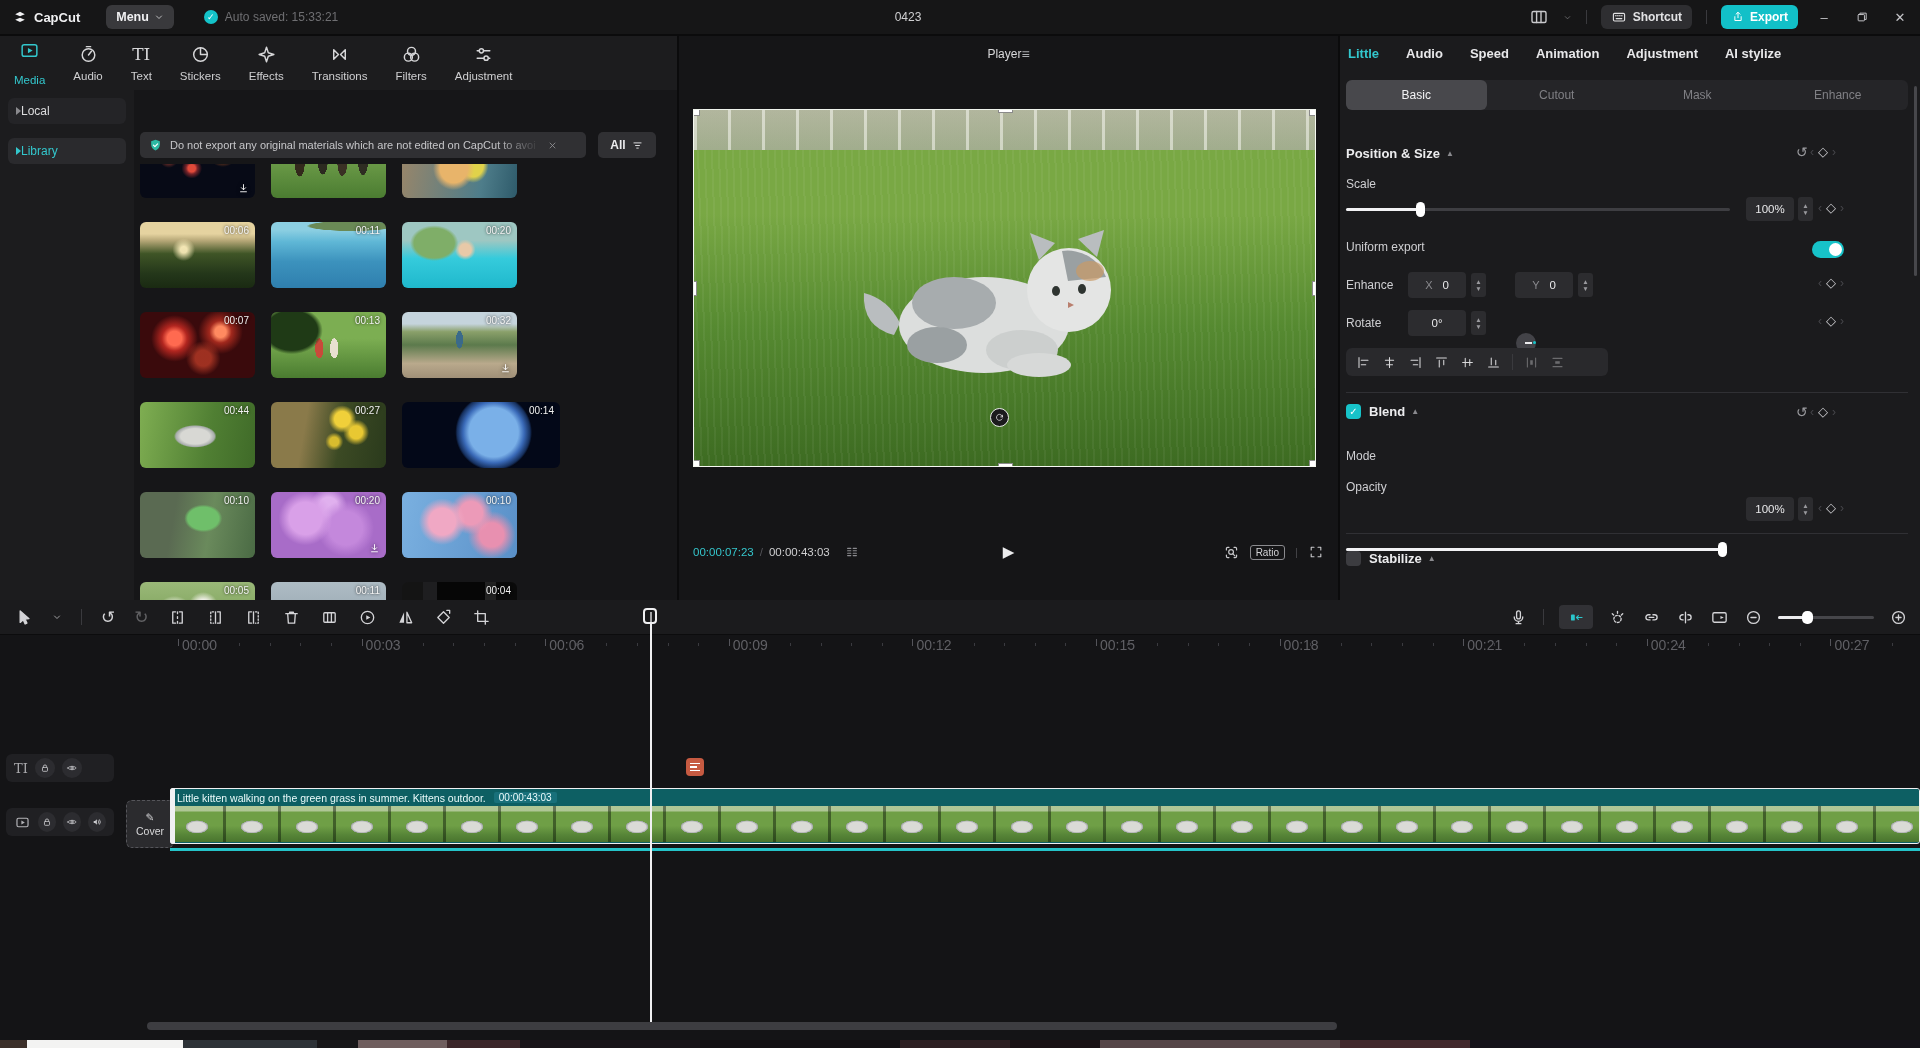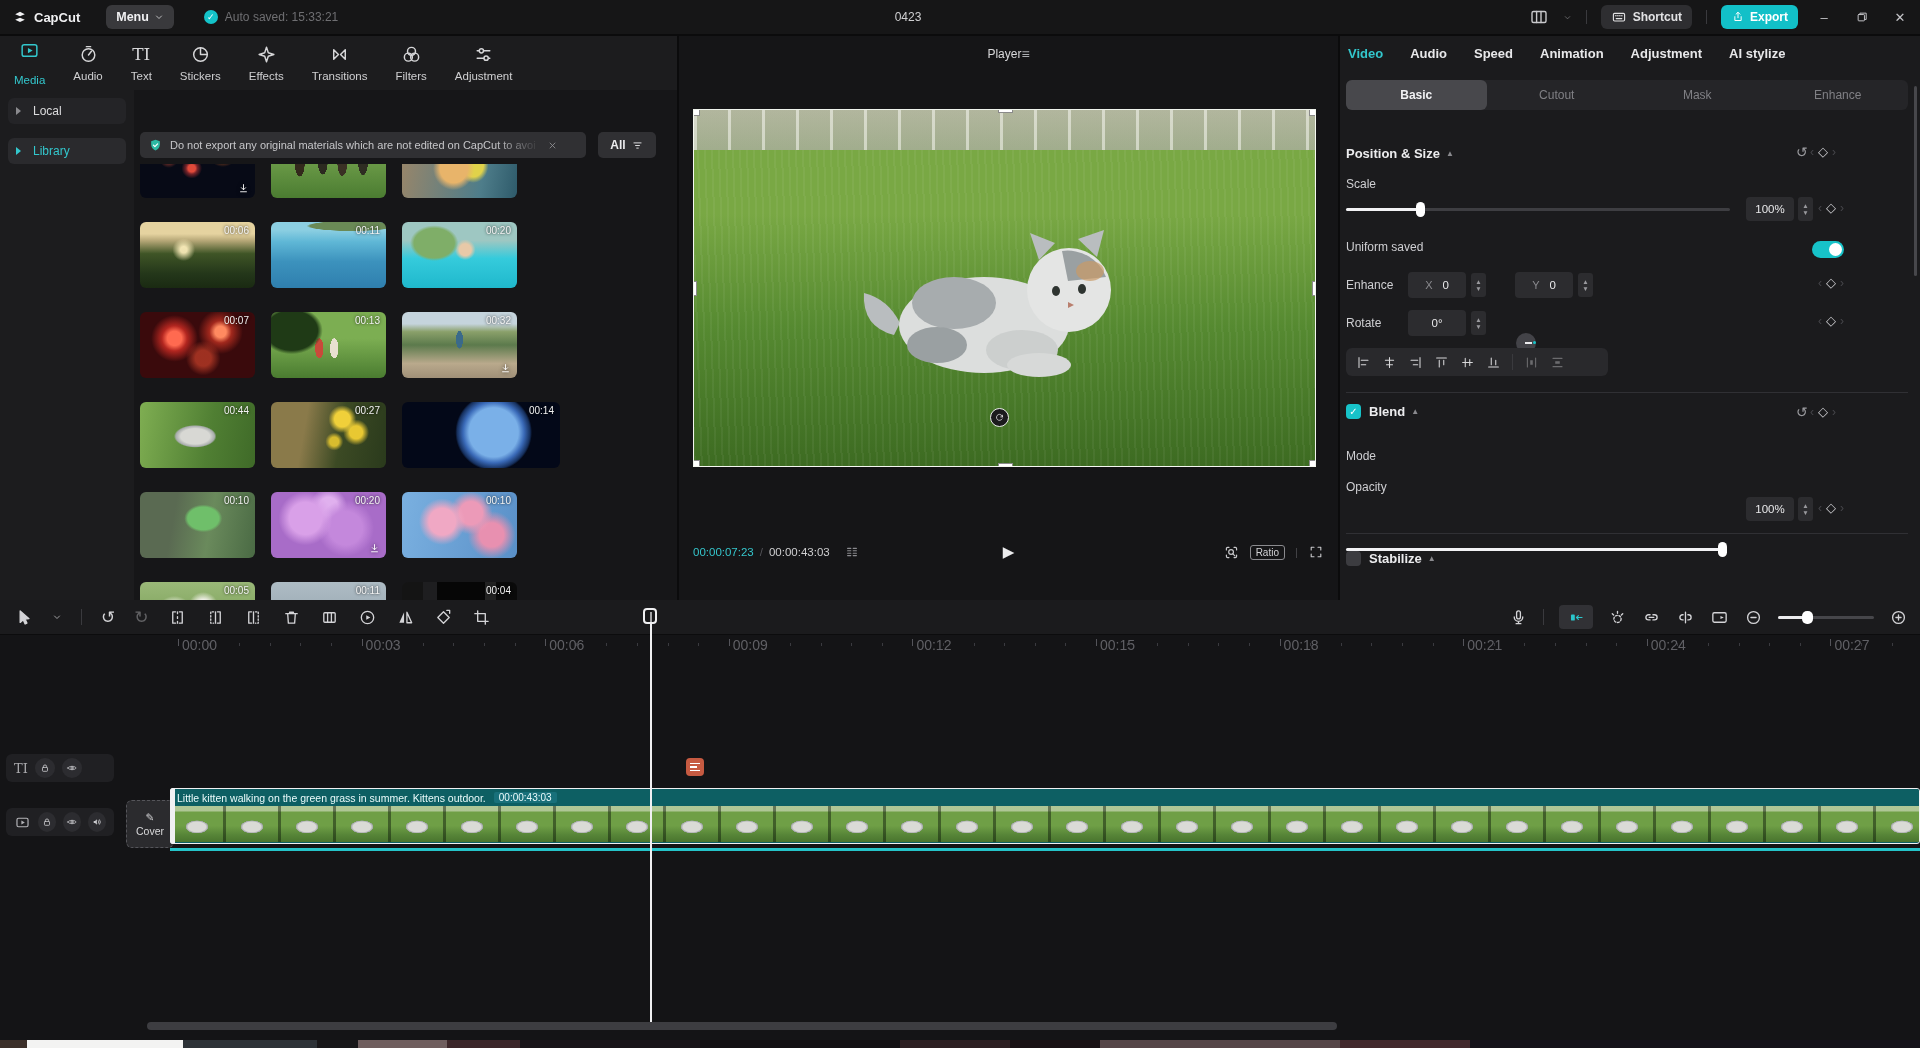--- a/index.html
+++ b/index.html
@@ -23,21 +23,21 @@
   .winbtn{width:24px;height:24px;display:flex;align-items:center;justify-content:center;color:#c4c4c8;font-size:13px;}
   
   #leftpanel{left:0;top:36px;width:677px;height:564px;background:#1c1c1e;}
   #left-tabs{position:absolute;left:0;top:0;width:677px;height:54px;display:flex;align-items:center;gap:0;}
   .ltab{display:flex;flex-direction:column;align-items:center;gap:5px;padding:0 14px;color:#cfcfd1;font-size:11.5px;}
   .ltab .icon{color:#d6d6d8;}
   .ltab.active{color:#33c7cd;gap:13px;}
   .ltab.active .icon{color:#33c7cd;}
   #left-body{position:absolute;left:134px;top:54px;width:543px;height:510px;background:#161618;}
   #sidebar{position:absolute;left:0;top:54px;width:134px;height:510px;background:#1c1c1e;}
-  .side-item{position:absolute;left:8px;width:118px;height:26px;border-radius:6px;display:flex;align-items:center;gap:12px;padding-left:8px;box-sizing:border-box;font-size:12px;color:#dcdcde;background:#242427;}
+  .side-item{position:absolute;left:8px;width:118px;height:26px;border-radius:6px;display:flex;align-items:center;gap:0;padding-left:8px;box-sizing:border-box;font-size:12px;color:#dcdcde;background:#242427;}
   .side-item .tri{width:0;height:0;border-left:5px solid #8a8a8e;border-top:4px solid transparent;border-bottom:4px solid transparent;}
   .side-item.active{color:#33c7cd;background:#2a2a2d;}
   .side-item.active .tri{border-left-color:#33c7cd;}
   #notice{position:absolute;left:6px;top:42px;width:446px;height:26px;background:#303033;border-radius:5px;display:flex;align-items:center;gap:7px;padding:0 8px;box-sizing:border-box;}
   #notice .txt{font-size:11px;color:#c6c6c9;white-space:nowrap;overflow:hidden;width:370px;
     -webkit-mask-image:linear-gradient(90deg,#000 88%,transparent);mask-image:linear-gradient(90deg,#000 88%,transparent);}
   #notice .icon{color:#9a9a9e;}
   #allchip{position:absolute;left:464px;top:42px;width:58px;height:26px;background:#303033;border-radius:5px;display:flex;align-items:center;justify-content:center;gap:5px;font-size:12px;font-weight:bold;color:#ececee;}
   #grid{position:absolute;left:6px;top:74px;width:532px;height:436px;overflow:hidden;}
   .thumb{position:absolute;width:115px;height:66px;border-radius:6px;overflow:hidden;}
@@ -77,21 +77,21 @@
   #pc-center{position:absolute;left:0;width:659px;display:flex;justify-content:center;color:#ececee;font-size:15px;pointer-events:none;}
   #pc-right{position:absolute;right:14px;display:flex;align-items:center;gap:10px;color:#c8c8cb;}
   #ratio-chip{border:1px solid #8a8a8e;border-radius:3px;font-size:10px;padding:1px 5px;color:#d2d2d5;}
   
   #inspector{left:1340px;top:36px;width:580px;height:564px;background:#1b1b1d;}
   #insp-scroll{position:absolute;right:3px;top:50px;width:3px;height:190px;border-radius:2px;background:#47474b;}
   #insp-tabs{position:absolute;left:8px;top:0;height:34px;display:flex;align-items:center;gap:27px;font-size:13px;font-weight:bold;color:#e8e8ea;}
   #insp-tabs .itab.active{color:#33c7cd;}
   #insp-subtabs{position:absolute;left:6px;top:44px;width:562px;height:30px;background:#252528;border-radius:6px;display:flex;}
   .subtab{flex:1;display:flex;align-items:center;justify-content:center;font-size:12px;color:#808085;border-radius:6px;}
-  .subtab.active{background:#48484c;color:#f2f2f4;font-weight:bold;}
+  .subtab.active{background:#48484c;color:#f2f2f4;font-weight:normal;}
   .sec-title{font-size:13px;font-weight:bold;color:#ececee;display:flex;align-items:center;gap:6px;}
   .caret{font-size:8px;color:#8a8a8e;}
   .lab{font-size:12px;color:#cfcfd2;}
   .vbox{background:#2c2c2f;border-radius:4px;color:#e8e8ea;font-size:11.5px;display:flex;align-items:center;justify-content:center;}
   .stepper{width:15px;height:24px;background:#2c2c2f;border-radius:3px;display:flex;flex-direction:column;align-items:center;justify-content:center;gap:0;color:#9a9a9e;font-size:6.5px;}
   .kf{display:flex;align-items:center;gap:4px;}
   .kf .a{color:#46464b;font-size:12px;}
   .kf .d{color:#d2d2d5;font-size:13px;}
   .reset{color:#9a9a9e;font-size:14px;}
   .slider{position:relative;height:3px;border-radius:2px;background:#3e3e42;}
@@ -457,21 +457,21 @@
             <svg width="16" height="16" viewBox="0 0 20 20" fill="none" stroke="currentColor" stroke-width="1.4" stroke-linecap="round" stroke-linejoin="round">
               <path d="M4 7.5V4h3.5M12.5 4H16v3.5M16 12.5V16h-3.5M7.5 16H4v-3.5"></path>
             </svg>
           </span>
       </div>
     </div>
   </div>
 
   <div id="inspector" class="abs">
     <div id="insp-tabs">
-        <div class="itab active">Video</div>
+        <div class="itab active">Little</div>
         <div class="itab">Audio</div>
         <div class="itab">Speed</div>
         <div class="itab">Animation</div>
         <div class="itab">Adjustment</div>
         <div class="itab">AI stylize</div>
       </div>
     <div id="insp-subtabs">
         <div class="subtab active">Basic</div>
         <div class="subtab">Cutout</div>
         <div class="subtab">Mask</div>
@@ -498,21 +498,21 @@
     <div class="abs stepper" style="left:458px;top:161px">
         <span>▲</span>
         <span>▼</span>
       </div>
     <div class="abs kf" style="left:478px;top:164px">
         <span class="a">‹</span>
         <span class="d">◇</span>
         <span class="a">›</span>
       </div>
 
-    <div class="abs lab" style="left:6px;top:204px">Uniform saved</div>
+    <div class="abs lab" style="left:6px;top:204px">Uniform export</div>
     <div class="abs toggle" style="left:472px;top:202px"></div>
 
     <div class="abs lab" style="left:6px;top:242px">Enhance</div>
     <div class="abs vbox" style="left:68px;top:236px;width:58px;height:26px;gap:10px">
       <span style="color:#8a8a8e;font-size:11px">X</span>
       <span>0</span>
     </div>
     <div class="abs stepper" style="left:131px;top:237px">
         <span>▲</span>
         <span>▼</span>

